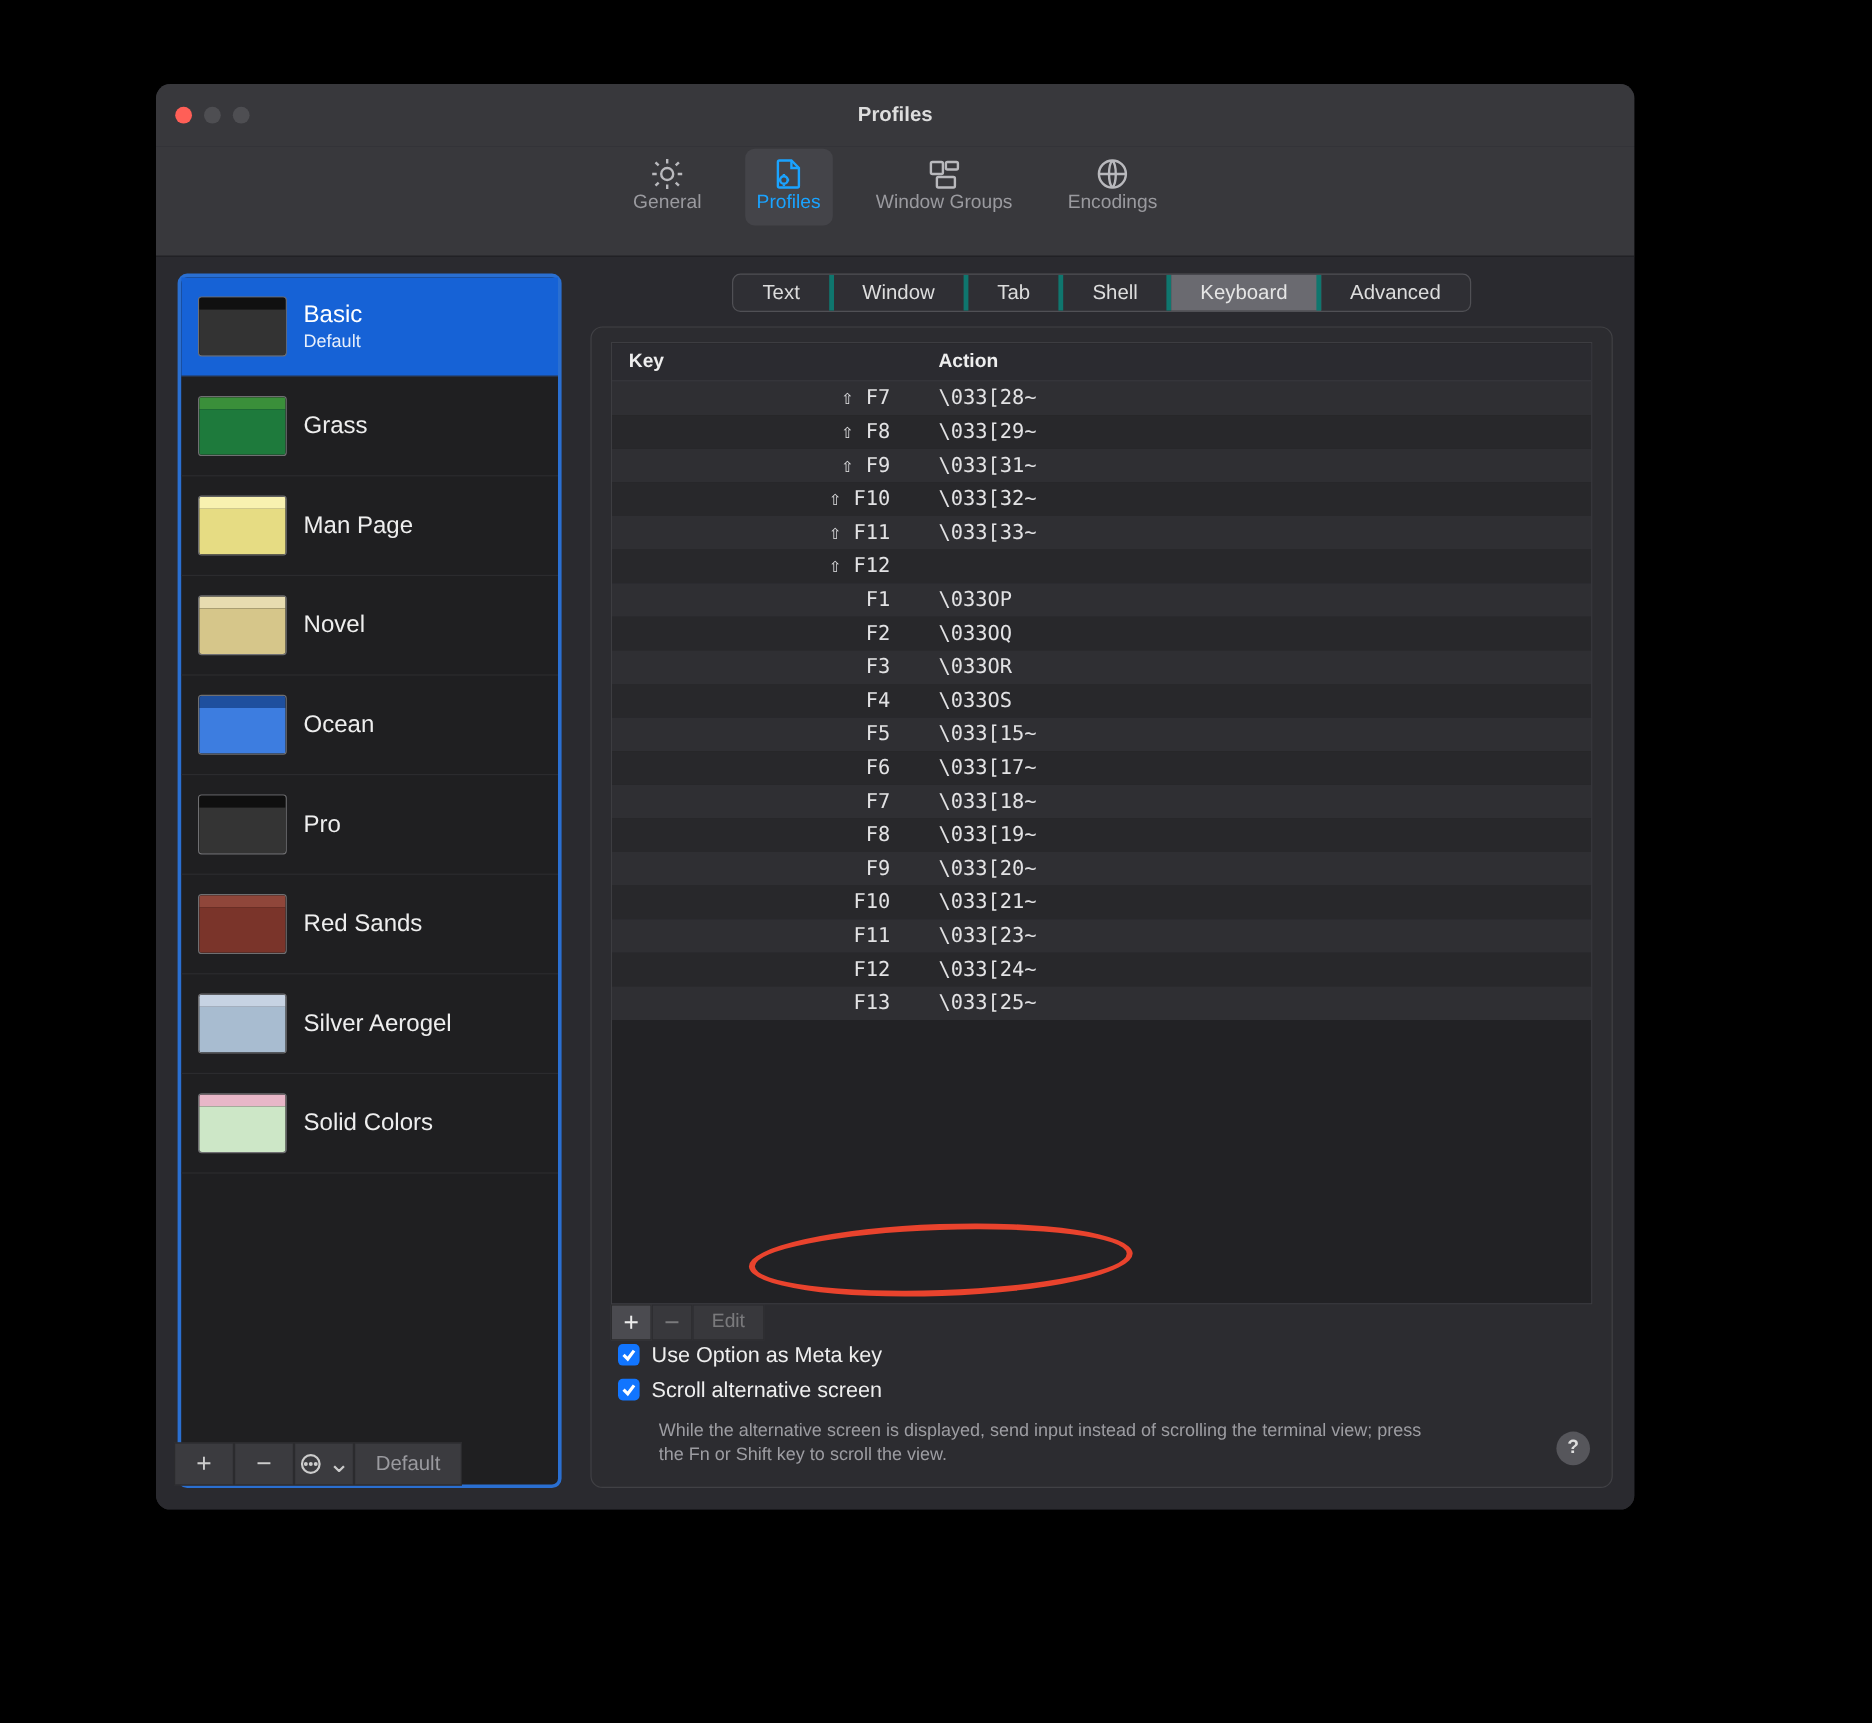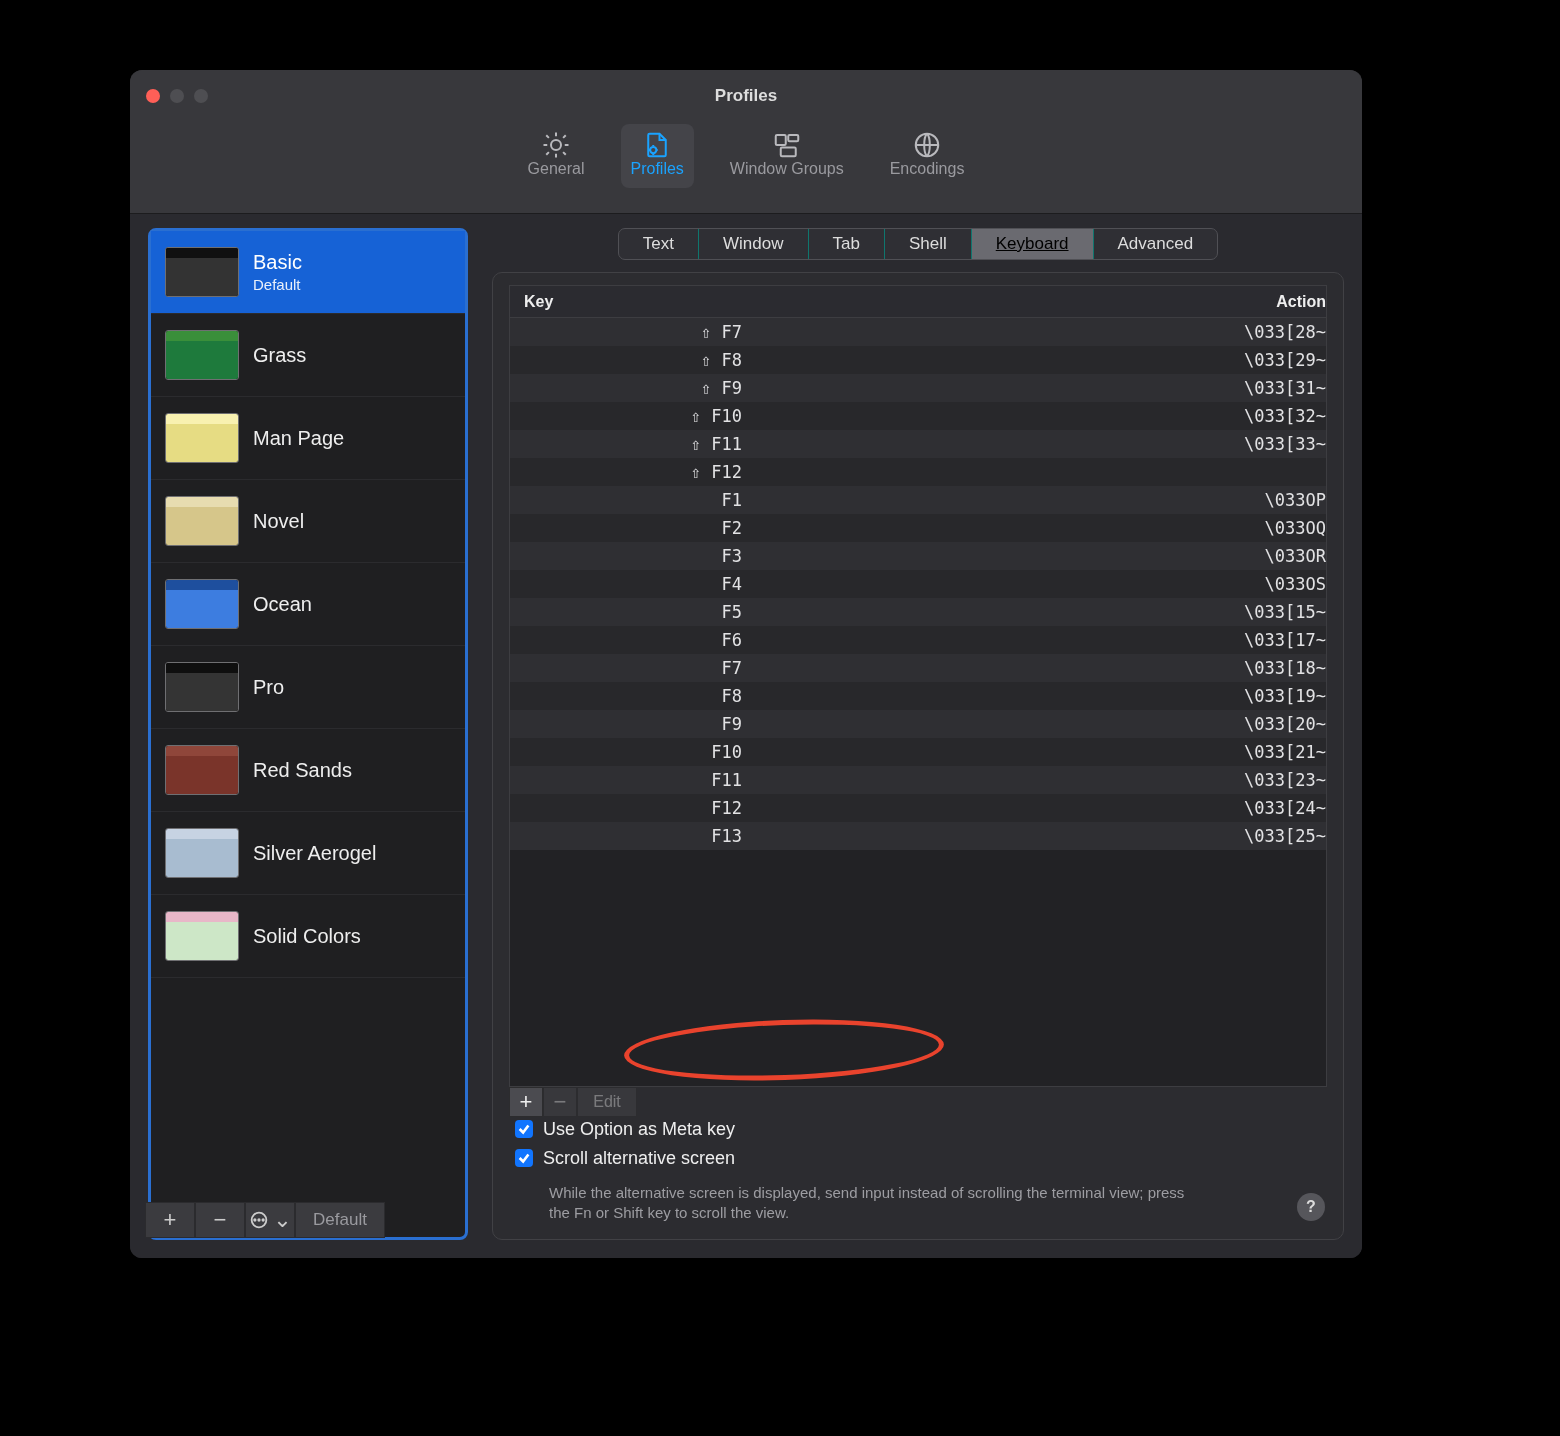--- a/index.html
+++ b/index.html
@@ -36,30 +36,30 @@
   .th-body{flex:1;}
 
   .sidefoot { position:absolute; left:-3px; right:-3px; bottom:-44px; height:38px; display:flex; }
   .sfbtn { width:50px; height:36px; background:#3b3b3f; border:1px solid #2b2b2e; color:#ccc; display:flex; align-items:center; justify-content:center; font-size:22px;}
   .sfbtn.def { width:90px; font-size:17px; color:#9a9a9f;}
   .sfbtn svg{width:22px;height:22px;stroke:#ccc;fill:none;stroke-width:2;}
 
   .main { flex:1; display:flex; flex-direction:column; gap:12px; }
   .tabs { display:flex; justify-content:center; }
   .segment { display:flex; border:1px solid #505055; border-radius:7px; overflow:hidden; background:#2f2f34;}
-  .seg { padding:5px 24px; font-size:17px; color:#ddd; border-right:1px solid #0f766e;}
+  .seg { padding:5px 24px; font-size:17px; color:#ddd; border-right:4px solid #0f766e;}
   .seg:last-child{border-right:none;}
-  .seg.active{ background:#6a6a70; color:#000000;text-decoration:underline; }
+  .seg.active{ background:#6a6a70; color:#e5e5e5; }
 
   .panel { flex:1; background:#2c2c30; border:1px solid #414145; border-radius:10px; padding:12px 16px 16px; display:flex; flex-direction:column; position:relative;}
   .table { flex:1; border:1px solid #3d3d41; background:#222225; display:flex; flex-direction:column; overflow:hidden;}
   .thead { display:flex; background:#2b2b30; border-bottom:1px solid #3d3d41; height:32px; align-items:center; font-size:16px; font-weight:600; color:#eee;}
   .colkey { width:250px; text-align:center; padding-right:10px;}
   .colkey-h{ width:250px; padding-left:14px;}
-  .colact { flex:1; padding-left:22px;text-align:right;}
+  .colact { flex:1; padding-left:22px;}
   .tbody { flex:1; overflow:auto;}
   .row { display:flex; height:28px; align-items:center; font-size:17px; font-family:ui-monospace,"SF Mono",Menlo,monospace; color:#e2e2e4;}
   .row:nth-child(odd){background:#2f2f33;}
   .row:nth-child(even){background:#28282b;}
   .row .colkey{ text-align:right; padding-right:18px; }
 
   .tabfoot{ display:flex; margin-top:0;}
   .pm { width:34px; height:30px; background:#4b4b50; border:1px solid #2c2c2e; color:#eee; display:flex; align-items:center; justify-content:center; font-size:22px;}
   .pm.disabled{opacity:.4;}
   .pm.edit{width:60px;font-size:16px;}

